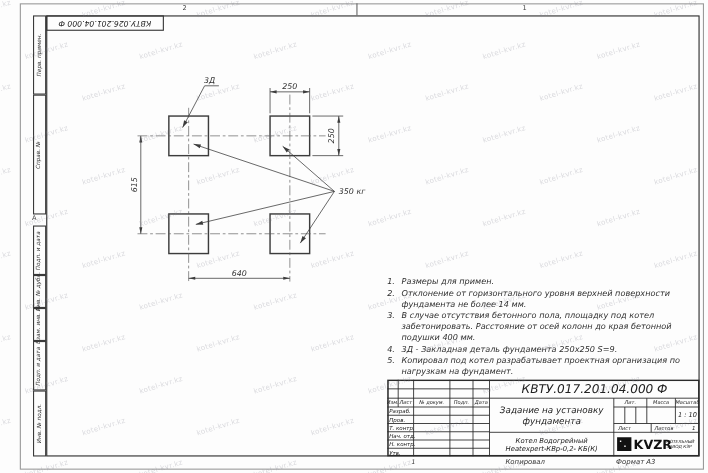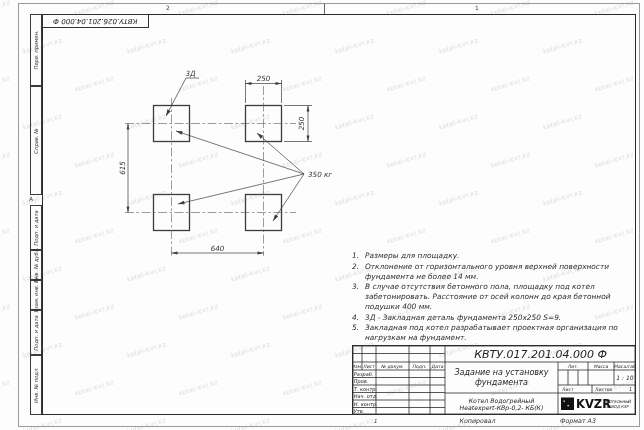--- a/index.html
+++ b/index.html
@@ -117,37 +117,37 @@
       <text transform="translate(124.5,168) rotate(-90)" text-anchor="middle">615</text>
       <text x="217.5" y="250.5" text-anchor="middle">640</text>
       <text x="190.5" y="75.5" text-anchor="middle">3Д</text>
       <text x="308" y="176.5">350 кг</text>
     </g>
   </svg>
 
   <div class="abs" id="notes">
     <div class="note">
         <span class="nnum">1.</span>
-        <span class="ntext">Размеры для площадку.</span>
+        <span class="ntext">Размеры для примен.</span>
       </div>
     <div class="note">
         <span class="nnum">2.</span>
         <span class="ntext">Отклонение от горизонтального уровня верхней поверхности фундамента не более 14 мм.</span>
       </div>
     <div class="note">
         <span class="nnum">3.</span>
         <span class="ntext">В случае отсутствия бетонного пола, площадку под котел забетонировать. Расстояние от осей колонн до края бетонной подушки 400 мм.</span>
       </div>
     <div class="note">
         <span class="nnum">4.</span>
         <span class="ntext">3Д - Закладная деталь фундамента 250х250 S=9.</span>
       </div>
     <div class="note">
         <span class="nnum">5.</span>
-        <span class="ntext">Закладная под котел разрабатывает проектная организация по нагрузкам на фундамент.</span>
+        <span class="ntext">Копировал под котел разрабатывает проектная организация по нагрузкам на фундамент.</span>
       </div>
   </div>
 
   <svg class="abs" style="left:352px;top:345px;" width="284" height="70" viewBox="0 0 284 70">
     <g stroke="#2b2b2b" stroke-width="0.8" fill="none">
       <rect x="0.6" y="0.6" width="282.8" height="68.8" stroke-width="1.6"></rect>
       <path d="M93,0 V70"></path>
         <path d="M24,0 V70"></path>
         <path d="M57,0 V70"></path>
         <path d="M78,0 V70"></path>

